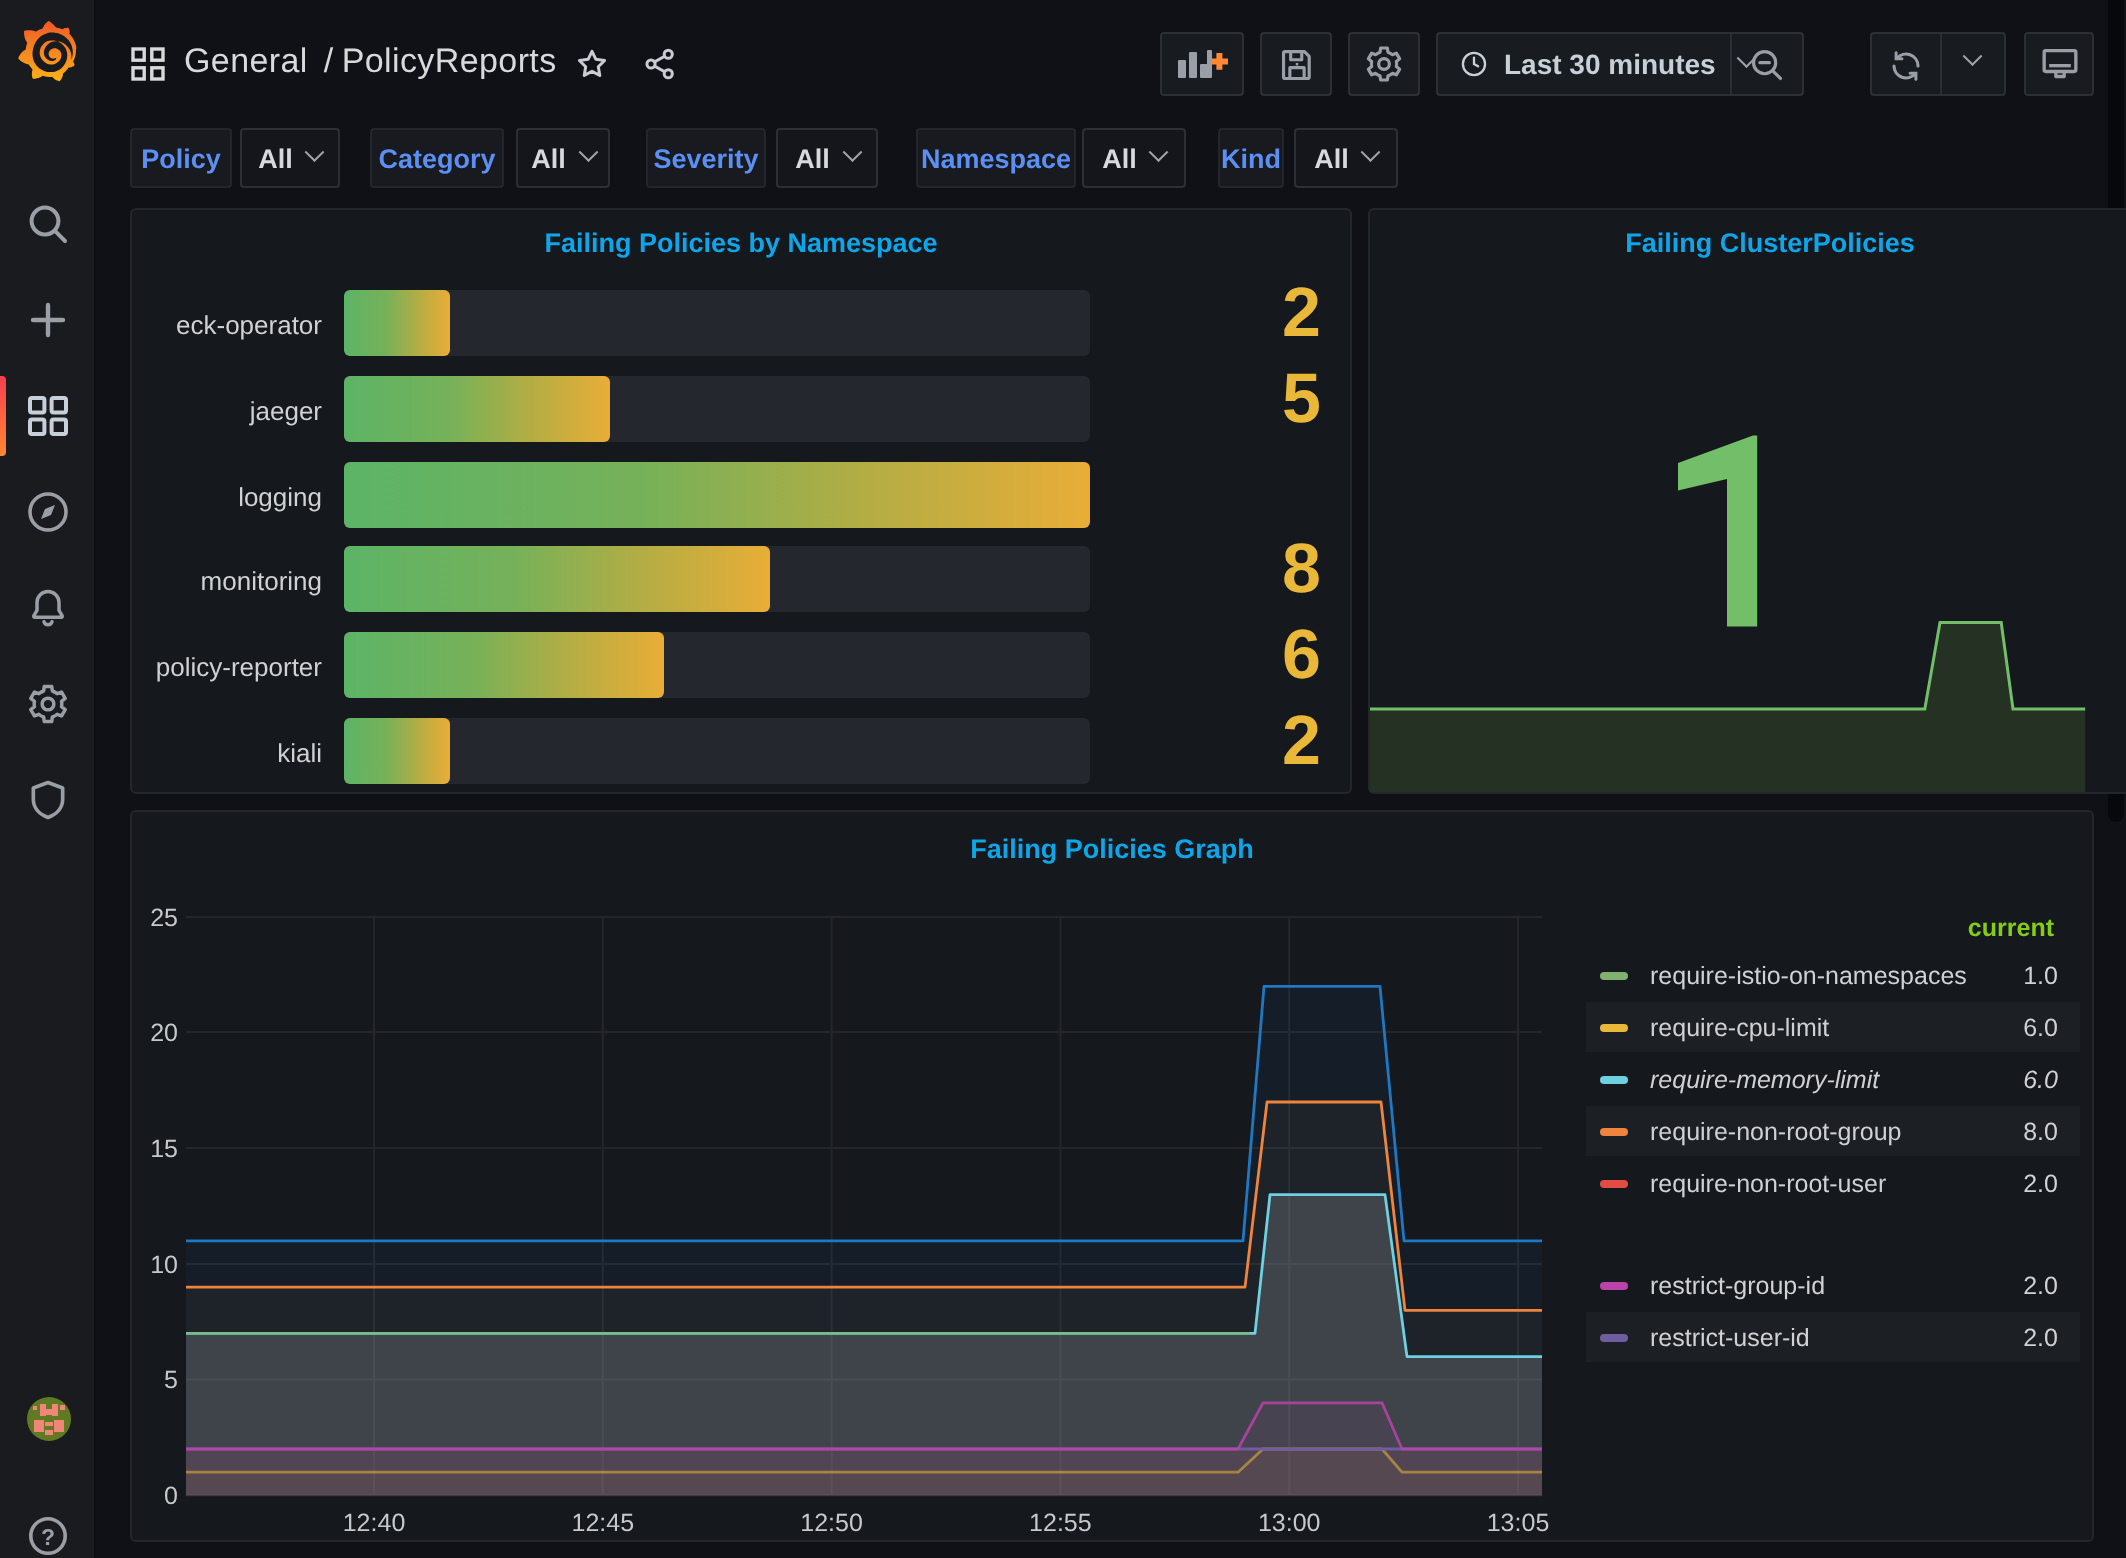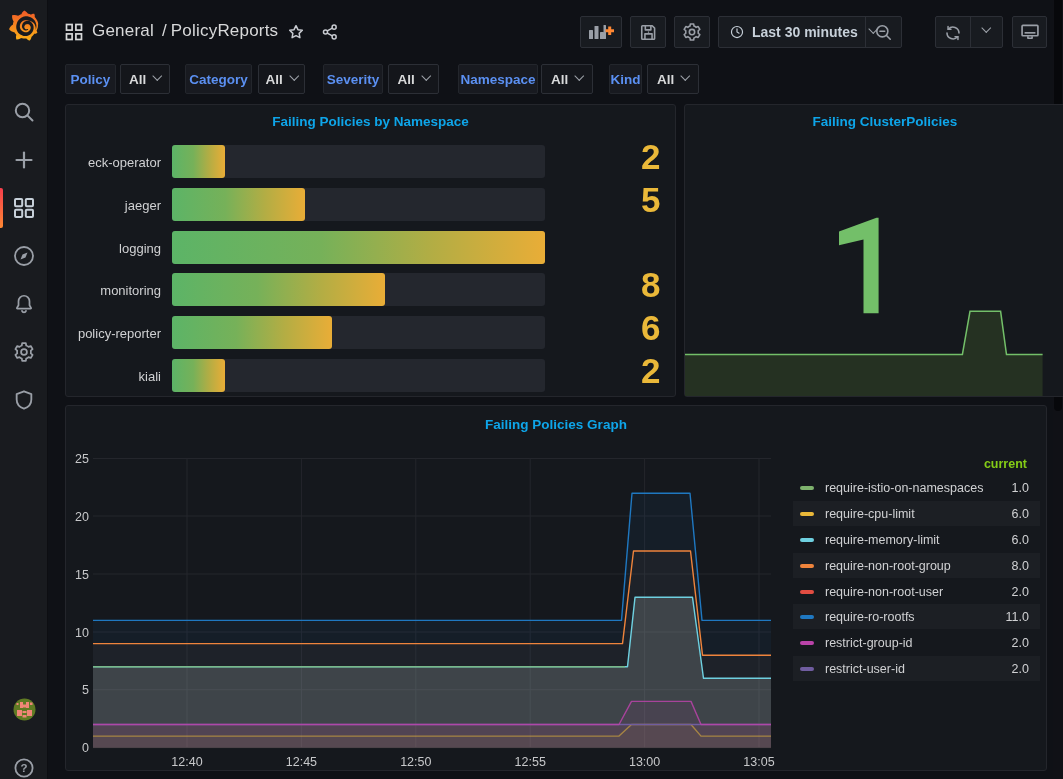--- a/index.html
+++ b/index.html
@@ -317,40 +317,35 @@
   <div class="lrow" style="top:69px;">
       <div class="lmark" style="background:#7EB26D;"></div>
       <div class="lname">require-istio-on-namespaces</div>
       <div class="lval">1.0</div>
     </div>
   <div class="lrow zeb" style="top:95px;">
       <div class="lmark" style="background:#EAB839;"></div>
       <div class="lname">require-cpu-limit</div>
       <div class="lval">6.0</div>
     </div>
-  <div class="lrow" style="top:121px;">
+  <div class="lrow" style="top:121px;font-style:italic;">
       <div class="lmark" style="background:#6ED0E0;"></div>
       <div class="lname">require-memory-limit</div>
       <div class="lval">6.0</div>
     </div>
   <div class="lrow zeb" style="top:147px;">
       <div class="lmark" style="background:#EF843C;"></div>
       <div class="lname">require-non-root-group</div>
       <div class="lval">8.0</div>
     </div>
   <div class="lrow" style="top:173px;">
       <div class="lmark" style="background:#E24D42;"></div>
       <div class="lname">require-non-root-user</div>
       <div class="lval">2.0</div>
     </div>
-  <div class="lrow zeb" style="top:198px;">
-      <div class="lmark" style="background:#1F78C1;"></div>
-      <div class="lname">require-ro-rootfs</div>
-      <div class="lval">11.0</div>
-    </div>
   <div class="lrow" style="top:224px;">
       <div class="lmark" style="background:#BA43A9;"></div>
       <div class="lname">restrict-group-id</div>
       <div class="lval">2.0</div>
     </div>
   <div class="lrow zeb" style="top:250px;">
       <div class="lmark" style="background:#705DA0;"></div>
       <div class="lname">restrict-user-id</div>
       <div class="lval">2.0</div>
     </div>

